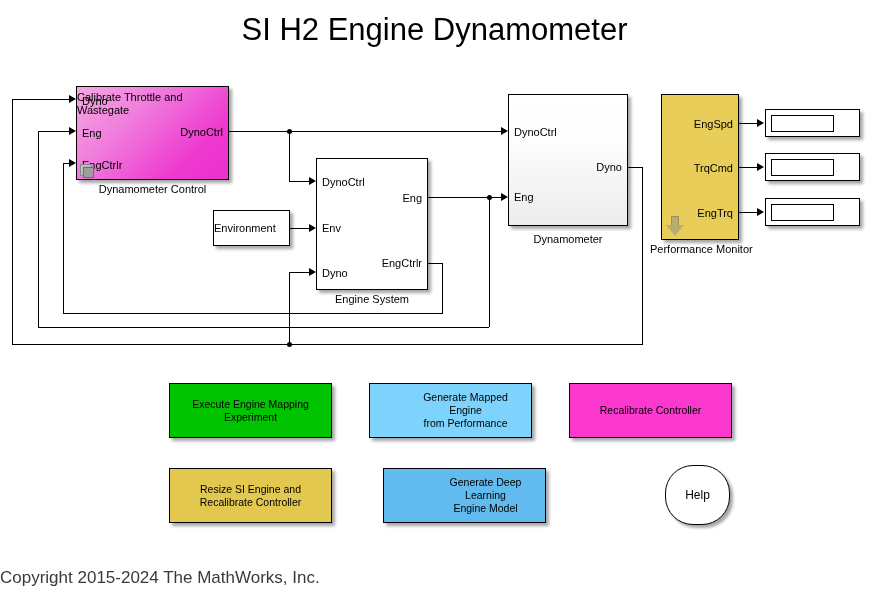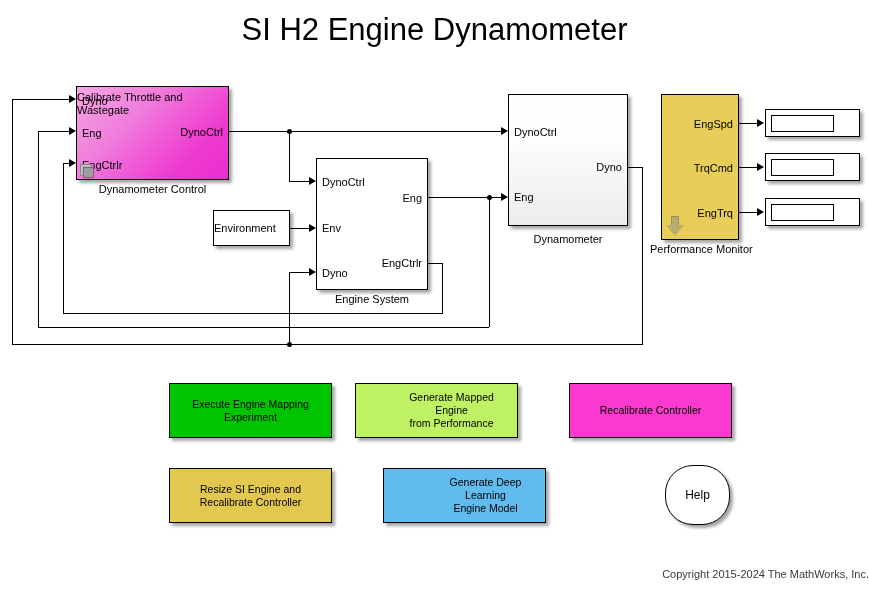--- a/index.html
+++ b/index.html
@@ -23,22 +23,22 @@
     text-align: center;
     font-size: 31px;
     color: #000;
     letter-spacing: 0px;
   }
   .copyright {
     position: absolute;
     left: 0;
     top: 568px;
     width: 869px;
-    text-align: right;
-    font-size: 11px;
+    text-align: left;
+    font-size: 17px;
     color: #3a3a3a;
   }
   
   .blk {
     position: absolute;
     box-sizing: border-box;
     border: 1px solid #000;
     background: #fff;
     box-shadow: 3px 3px 3px rgba(0,0,0,0.35);
   }
@@ -108,21 +108,21 @@
     align-items: center;
     justify-content: center;
     text-align: center;
     font-size: 10.5px;
     line-height: 13px;
     color: #000;
     width: 163px; height: 55px;
     padding: 0 6px;
   }
   #btn-execute   { left: 169px; top: 383px; background: #00c400; justify-content: center; }
-  #btn-mapped    { left: 355px; top: 383px; background: #bef264; padding-left: 36px; }
+  #btn-mapped    { left: 369px; top: 383px; background: #7dd3fc; padding-left: 36px; }
   #btn-recal     { left: 569px; top: 383px; background: #fc39cf; }
   #btn-resize    { left: 169px; top: 468px; background: #e2c84f; }
   #btn-deep      { left: 383px; top: 468px; background: #62bbef; padding-left: 48px; }
   #btn-help      { left: 665px; top: 465px; width: 65px; height: 60px; background: #fff; font-size: 12px; border-radius: 28px; }
 
   
   .ln {
     position: absolute;
     background: #000;
   }

